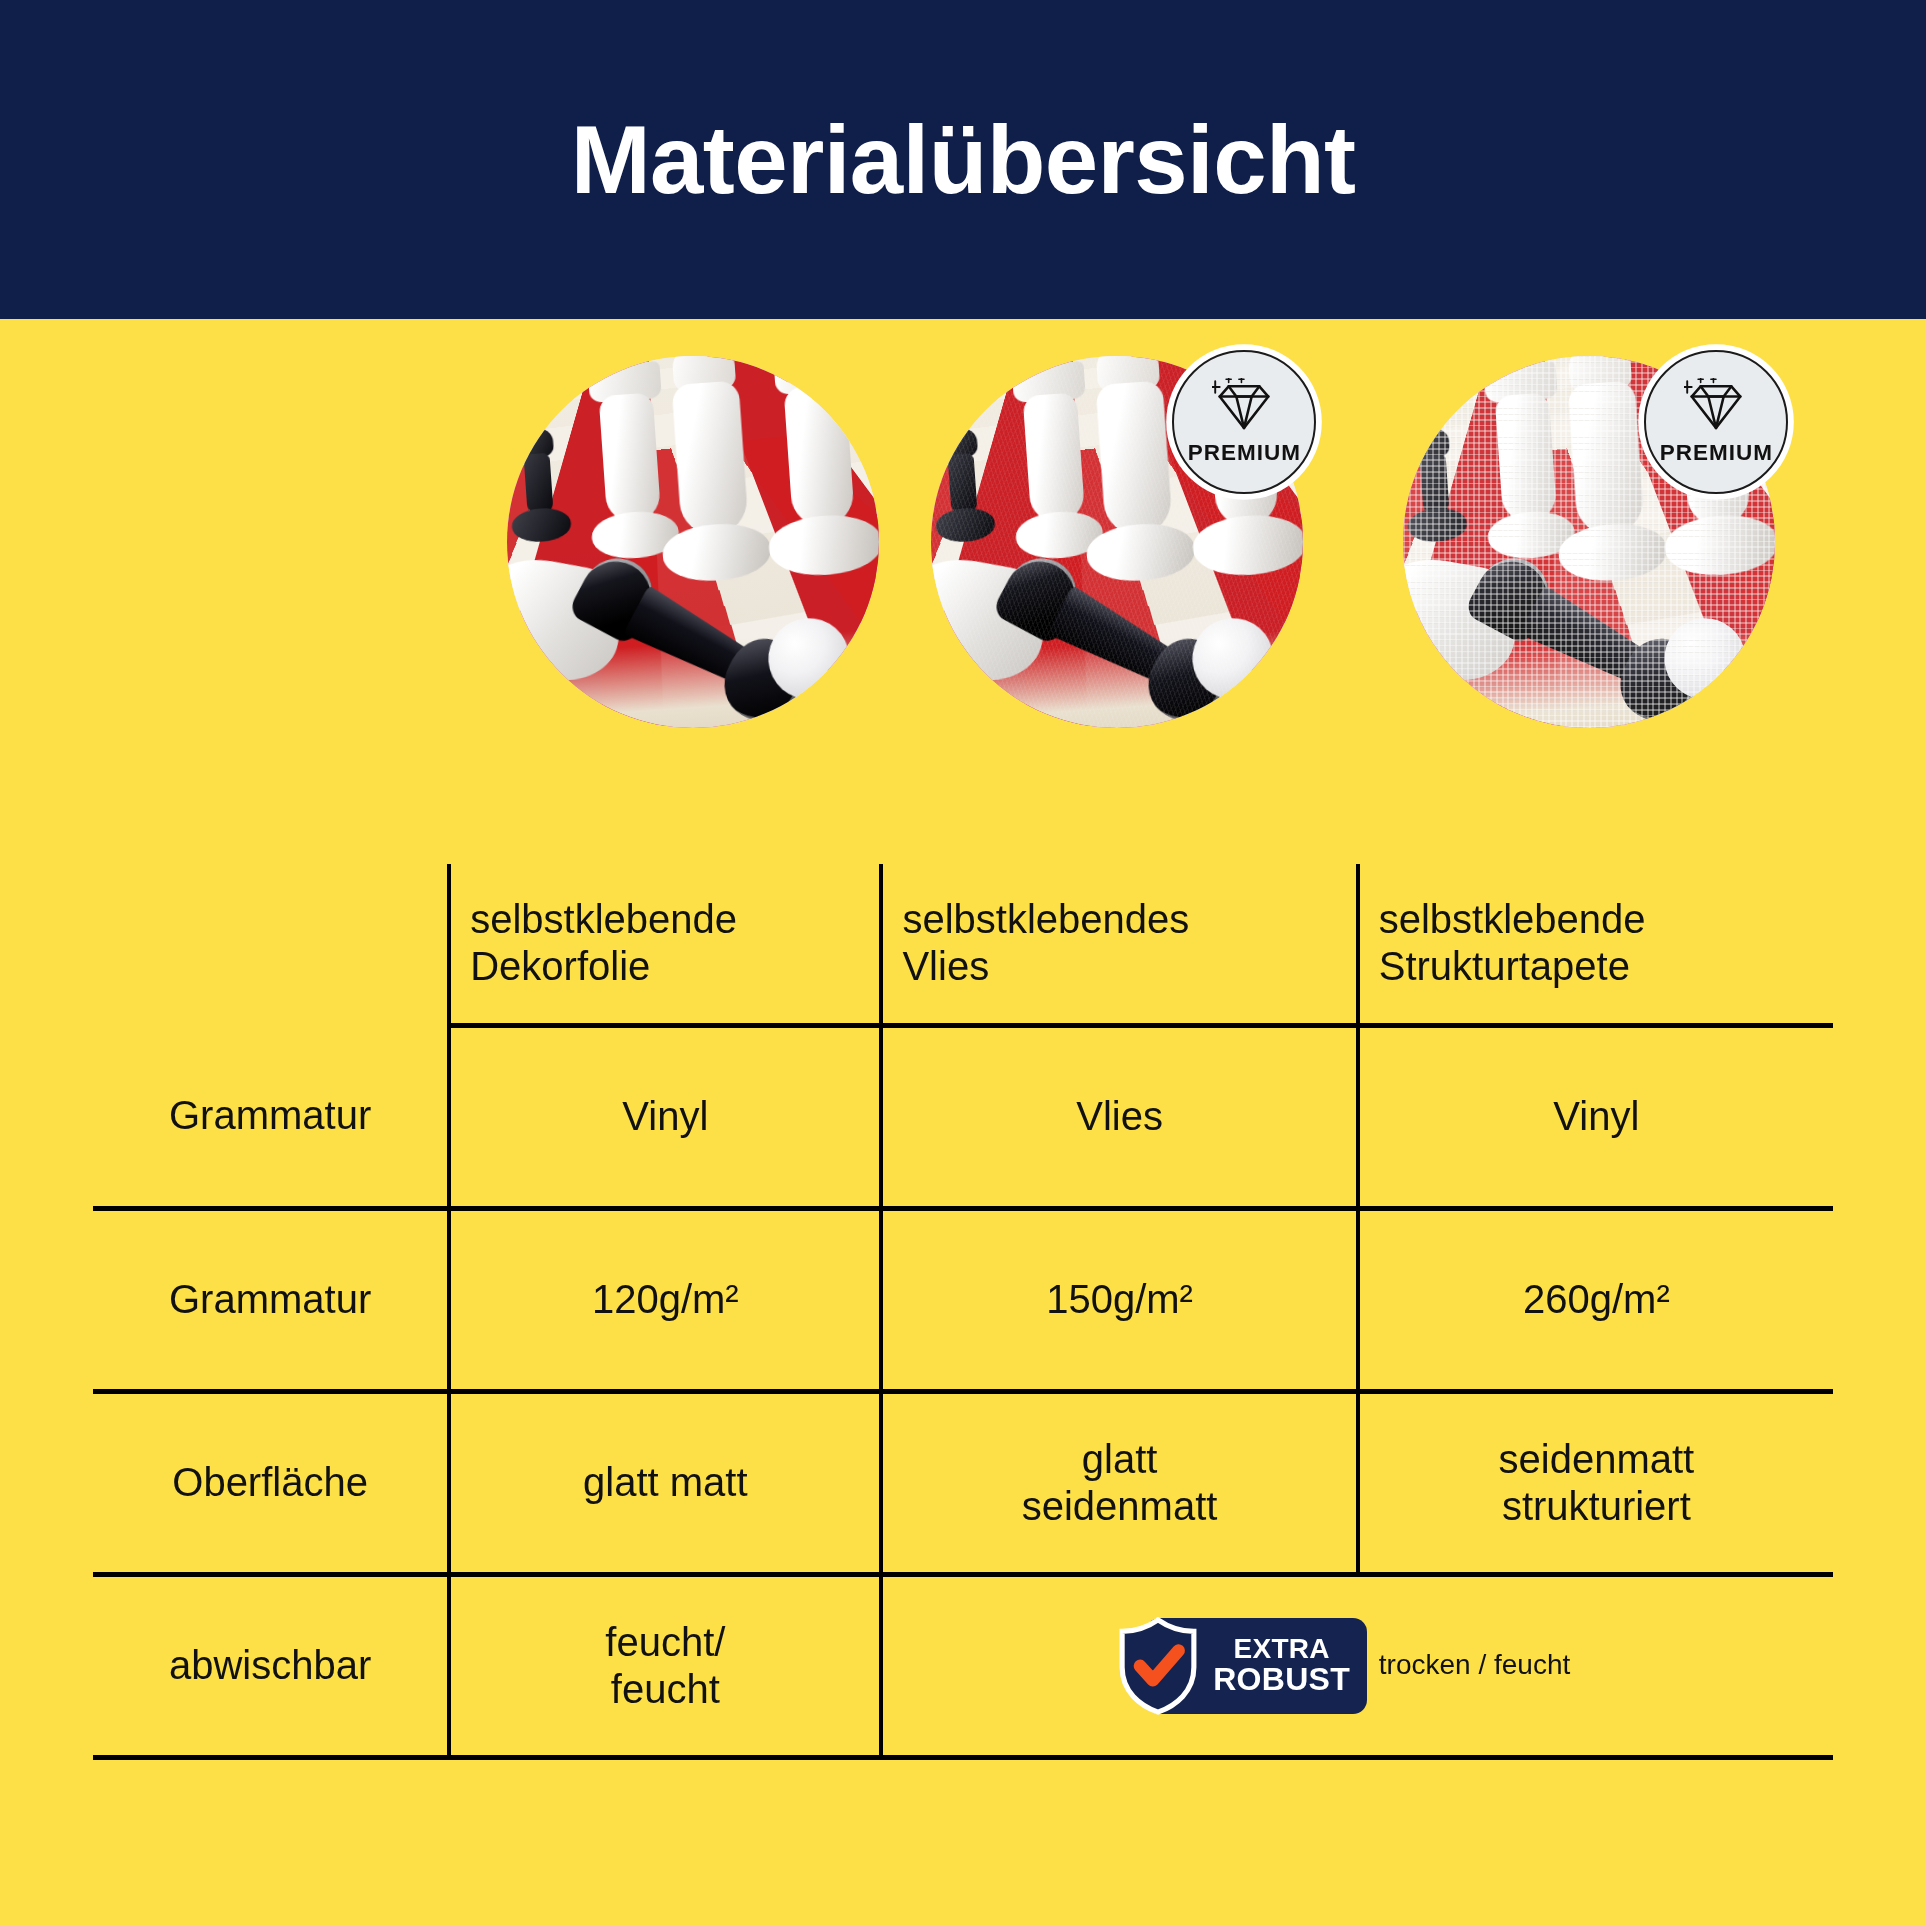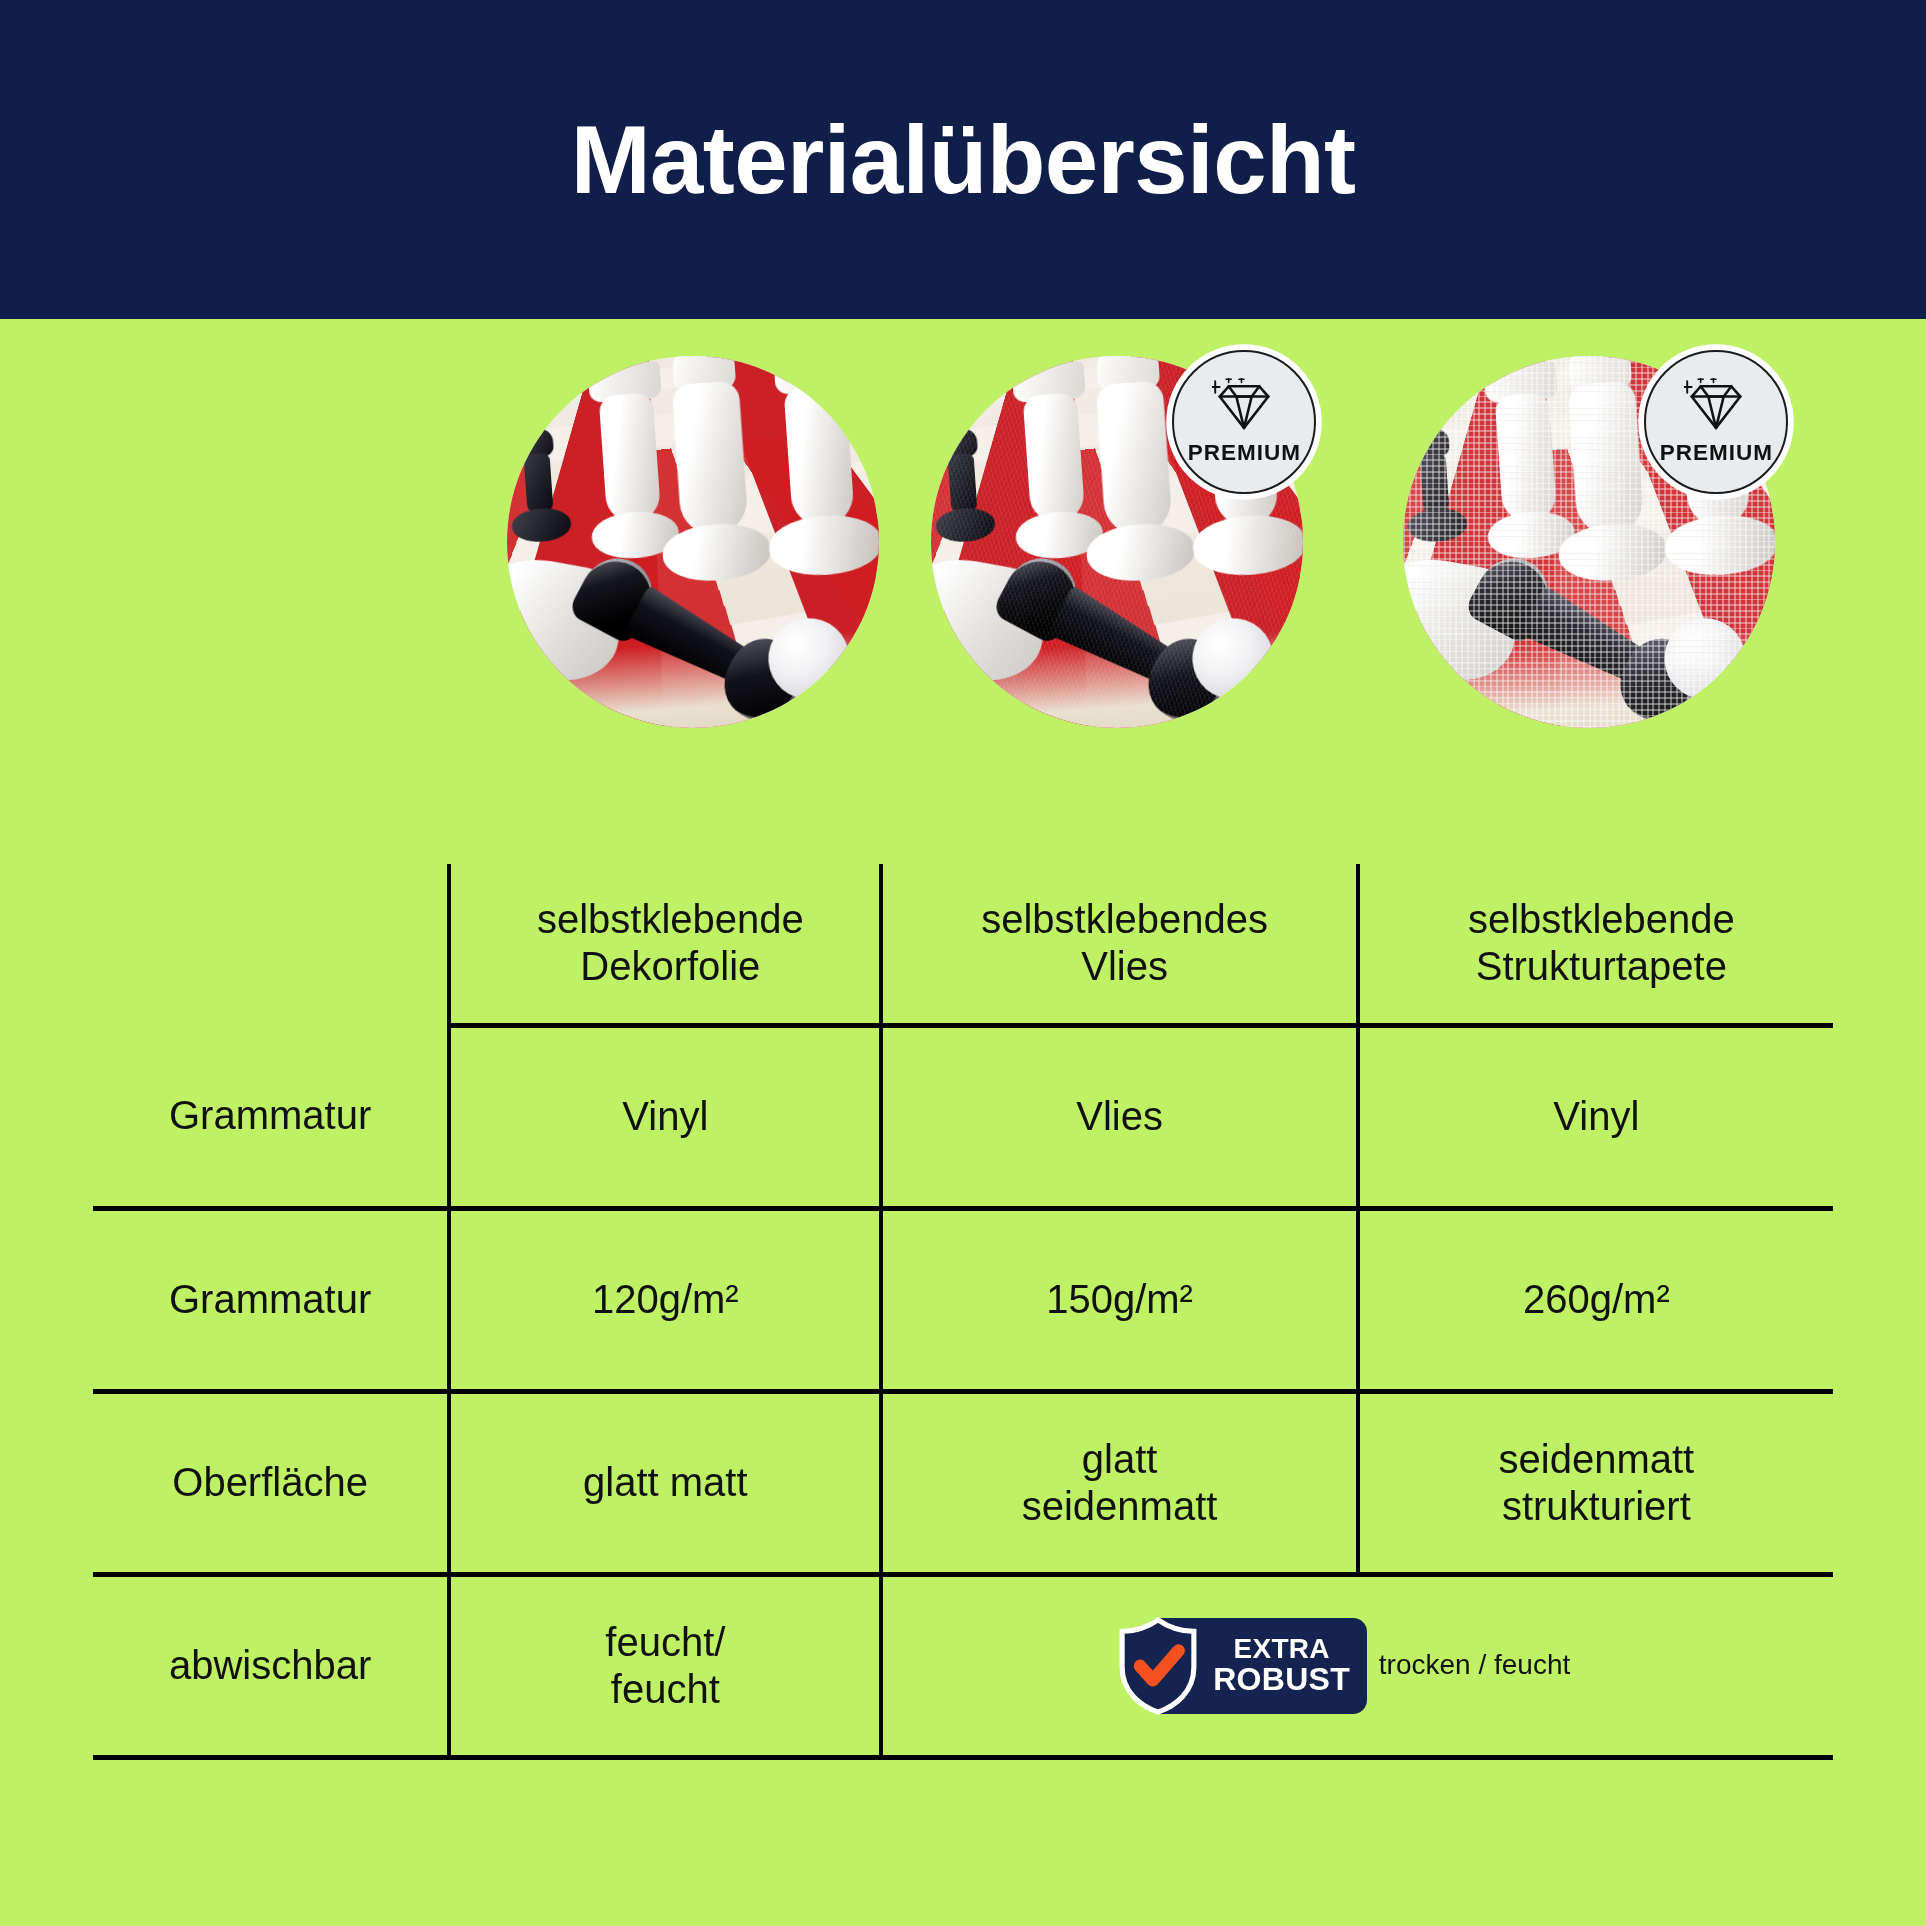--- a/index.html
+++ b/index.html
@@ -8,21 +8,21 @@
     height: 1926px;
     background: #ffffff;
     font-family: "Liberation Sans", sans-serif;
     overflow: hidden;
   }
 
   .page {
     position: relative;
     width: 1926px;
     height: 1926px;
-    background: #bef264;
+    background: #fde047;
   }
 
   
   .header-band {
     position: absolute;
     left: 0; top: 0;
     width: 1926px;
     height: 319px;
     background: #101f4a;
     display: flex;
@@ -275,21 +275,21 @@
     border-left: 4.5px solid #000000;
     border-bottom: 5.8px solid #000000;
   }
   table.spec td.rowlabel {
     border-left: none;
     font-size: 40px;
   }
   table.spec tr.head td {
     border-bottom: 5.8px solid #000000;
     font-size: 40px;
-    text-align: center;
+    text-align: left;
     padding-left: 19px;
     height: 161px;
   }
   table.spec tr.head td.rowlabel {
     border-left: none;
     border-bottom: none;
   }
   table.spec tr.r td { height: 183px; }
   table.spec tr.last td { border-bottom: 5.8px solid #000000; }
 

